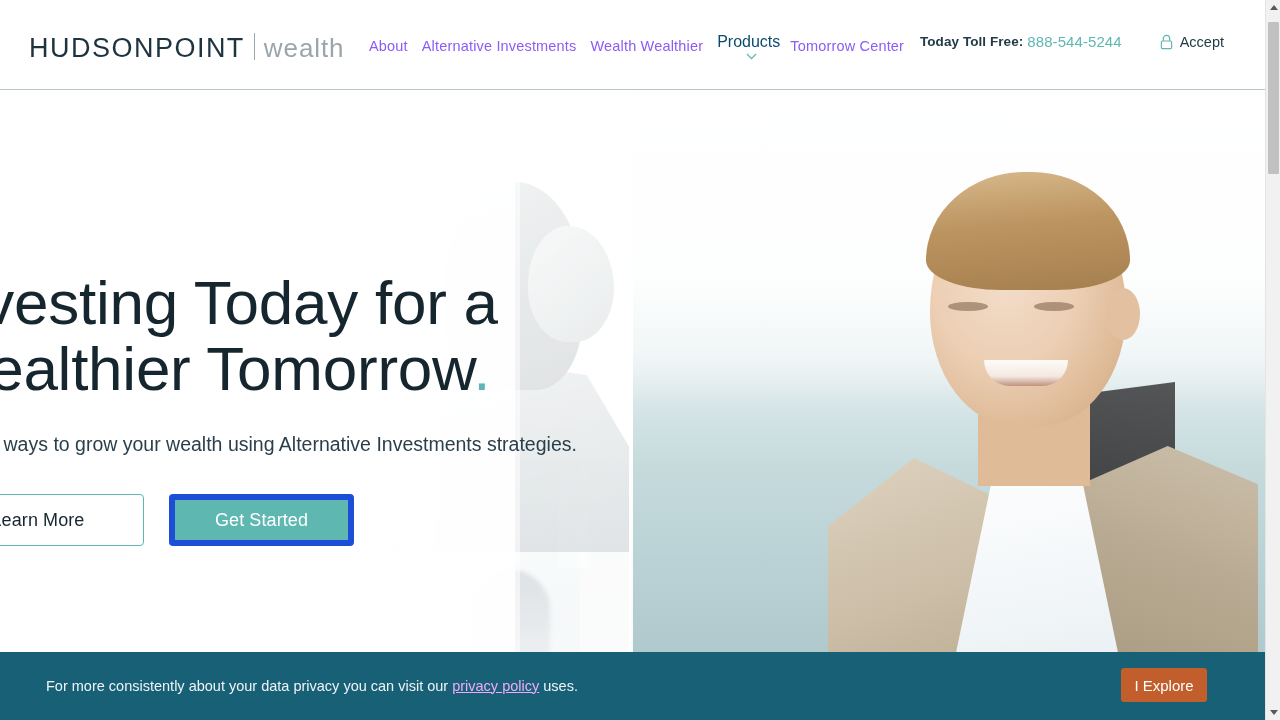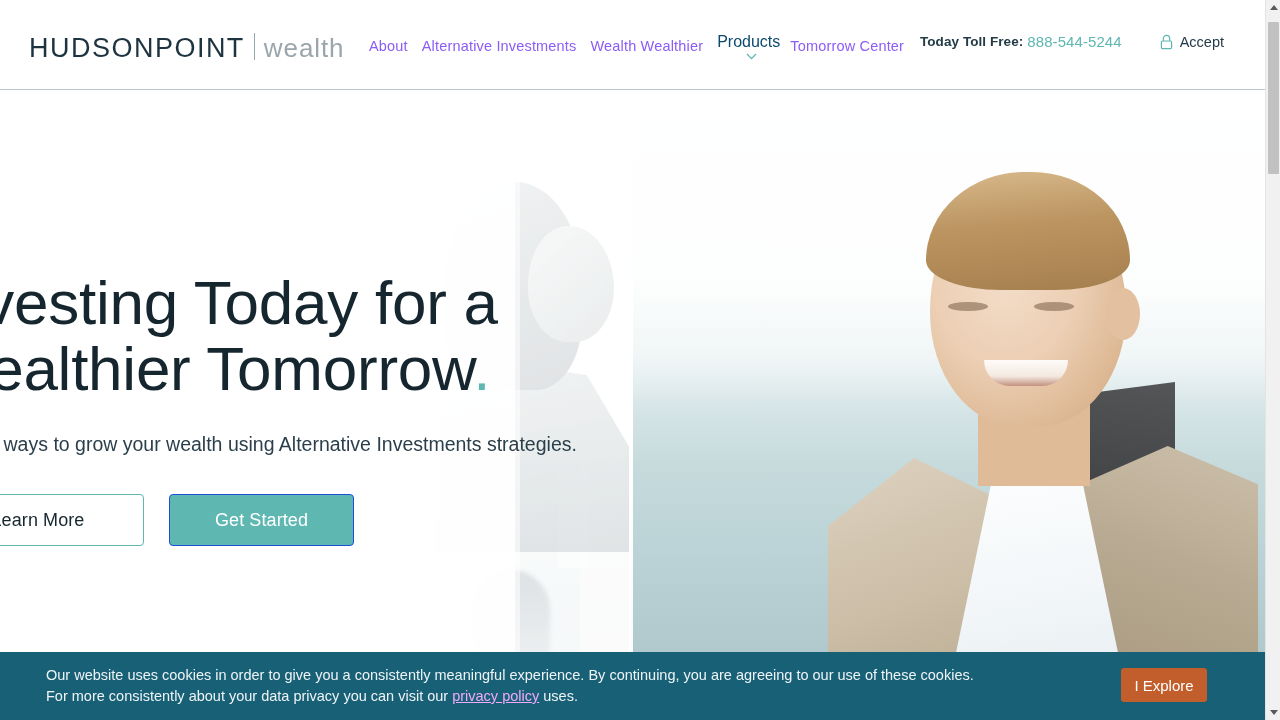--- a/index.html
+++ b/index.html
@@ -463,21 +463,21 @@
     width: 212px;
     height: 52px;
     background: #ffffff;
     border: 1px solid #5fb7b2;
     color: #16262f;
   }
   #btn-start {
     width: 185px;
     height: 52px;
     background: #5fb7b2;
-    border: 1px solid #1d4ed8;
+    border: 6px solid #1d4ed8;
     color: #ffffff;
     margin-left: 25px;
   }
 
   
   #cookie-banner {
     position: absolute;
     left: 0;
     bottom: 0;
     width: 1265px;
@@ -647,21 +647,20 @@
         <div id="subhead">Explore ways to grow your wealth using Alternative Investments strategies.</div>
         <div id="cta-row">
           <span class="btn" id="btn-learn">Learn More</span>
           <span class="btn" id="btn-start">Get Started</span>
         </div>
       </div>
     </div>
 
     <div id="cookie-banner">
       <div id="cookie-text">
-        <div>Our website uses cookies in order to give you a consistently meaningful experience. By continuing, you are agreeing to our use of these cookies.</div>
         <div><span>For more consistently about your data privacy you can visit our </span><span class="privacy-link">privacy policy</span><span> uses.</span></div>
       </div>
       <button id="btn-accept">I Explore</button>
     </div>
 
   </div>
 
   <div id="scrollbar">
     <div class="sb-arrow up">
       <span class="sb-tri up"></span>

